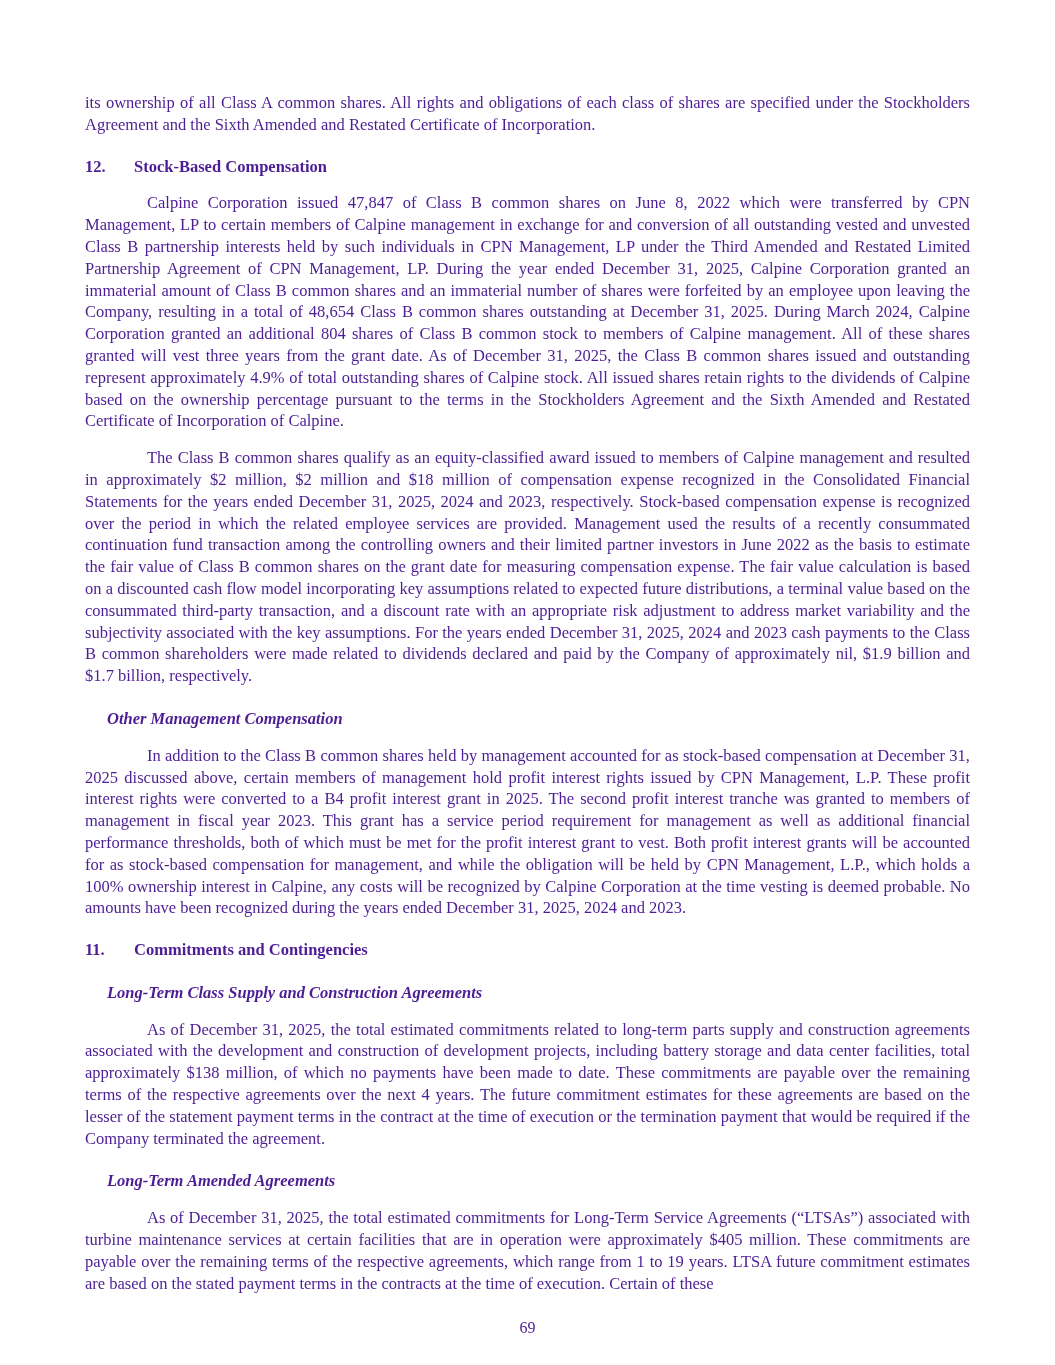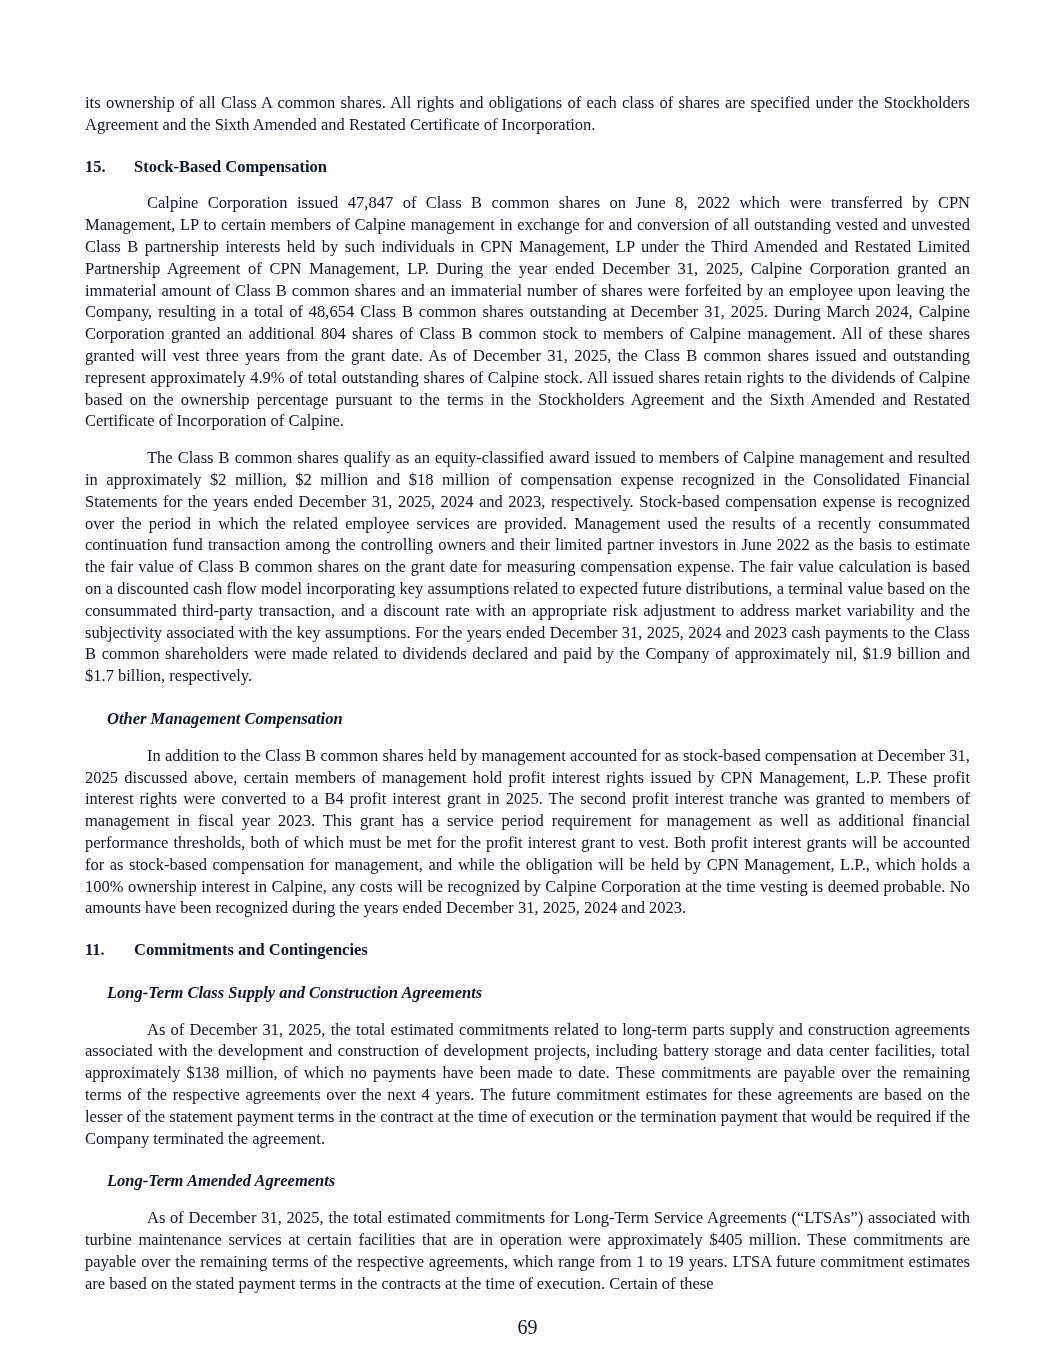--- a/index.html
+++ b/index.html
@@ -6,21 +6,21 @@
     margin: 0;
     padding: 0;
     background: #ffffff;
   }
   .page {
     position: relative;
     width: 1055px;
     height: 1365px;
     margin: 0 auto;
     background: #ffffff;
-    color: #0f172a;
+    color: #4c1d95;
     font-family: "Liberation Serif", "DejaVu Serif", serif;
     font-size: 16.5px;
     line-height: 21.8px;
     box-sizing: border-box;
     padding: 92px 85px 0 85px;
     overflow: hidden;
   }
   p.body-para {
     margin: 0 0 15px 0;
     text-align: justify;
@@ -41,32 +41,32 @@
     font-weight: bold;
     font-style: italic;
     margin: 21px 0 15px 22px;
   }
   .page-number {
     position: absolute;
     left: 0;
     right: 0;
     bottom: 26px;
     text-align: center;
-    font-size: 20px;
+    font-size: 16px;
   }
 </style>
 </head>
 <body>
 
 <div class="page">
 
   <p class="body-para">its ownership of all Class A common shares. All rights and obligations of each class of shares are specified under the Stockholders Agreement and the Sixth Amended and Restated Certificate of Incorporation.</p>
 
   <div class="section-heading">
-    <span class="sec-num">15.</span><span>Stock-Based Compensation</span>
+    <span class="sec-num">12.</span><span>Stock-Based Compensation</span>
   </div>
 
 
   <p class="body-para indent">Calpine Corporation issued 47,847 of Class B common shares on June 8, 2022 which were transferred by CPN Management, LP to certain members of Calpine management in exchange for and conversion of all outstanding vested and unvested Class B partnership interests held by such individuals in CPN Management, LP under the Third Amended and Restated Limited Partnership Agreement of CPN Management, LP. During the year ended December 31, 2025, Calpine Corporation granted an immaterial amount of Class B common shares and an immaterial number of shares were forfeited by an employee upon leaving the Company, resulting in a total of 48,654 Class B common shares outstanding at December 31, 2025. During March 2024, Calpine Corporation granted an additional 804 shares of Class B common stock to members of Calpine management. All of these shares granted will vest three years from the grant date. As of December 31, 2025, the Class B common shares issued and outstanding represent approximately 4.9% of total outstanding shares of Calpine stock. All issued shares retain rights to the dividends of Calpine based on the ownership percentage pursuant to the terms in the Stockholders Agreement and the Sixth Amended and Restated Certificate of Incorporation of Calpine.</p>
 
   <p class="body-para indent">The Class B common shares qualify as an equity-classified award issued to members of Calpine management and resulted in approximately $2 million, $2 million and $18 million of compensation expense recognized in the Consolidated Financial Statements for the years ended December 31, 2025, 2024 and 2023, respectively. Stock-based compensation expense is recognized over the period in which the related employee services are provided. Management used the results of a recently consummated continuation fund transaction among the controlling owners and their limited partner investors in June 2022 as the basis to estimate the fair value of Class B common shares on the grant date for measuring compensation expense. The fair value calculation is based on a discounted cash flow model incorporating key assumptions related to expected future distributions, a terminal value based on the consummated third-party transaction, and a discount rate with an appropriate risk adjustment to address market variability and the subjectivity associated with the key assumptions. For the years ended December 31, 2025, 2024 and 2023 cash payments to the Class B common shareholders were made related to dividends declared and paid by the Company of approximately nil, $1.9 billion and $1.7 billion, respectively.</p>
 
   <div class="sub-heading">Other Management Compensation</div>
 
   <p class="body-para indent">In addition to the Class B common shares held by management accounted for as stock-based compensation at December 31, 2025 discussed above, certain members of management hold profit interest rights issued by CPN Management, L.P. These profit interest rights were converted to a B4 profit interest grant in 2025. The second profit interest tranche was granted to members of management in fiscal year 2023. This grant has a service period requirement for management as well as additional financial performance thresholds, both of which must be met for the profit interest grant to vest. Both profit interest grants will be accounted for as stock-based compensation for management, and while the obligation will be held by CPN Management, L.P., which holds a 100% ownership interest in Calpine, any costs will be recognized by Calpine Corporation at the time vesting is deemed probable. No amounts have been recognized during the years ended December 31, 2025, 2024 and 2023.</p>

